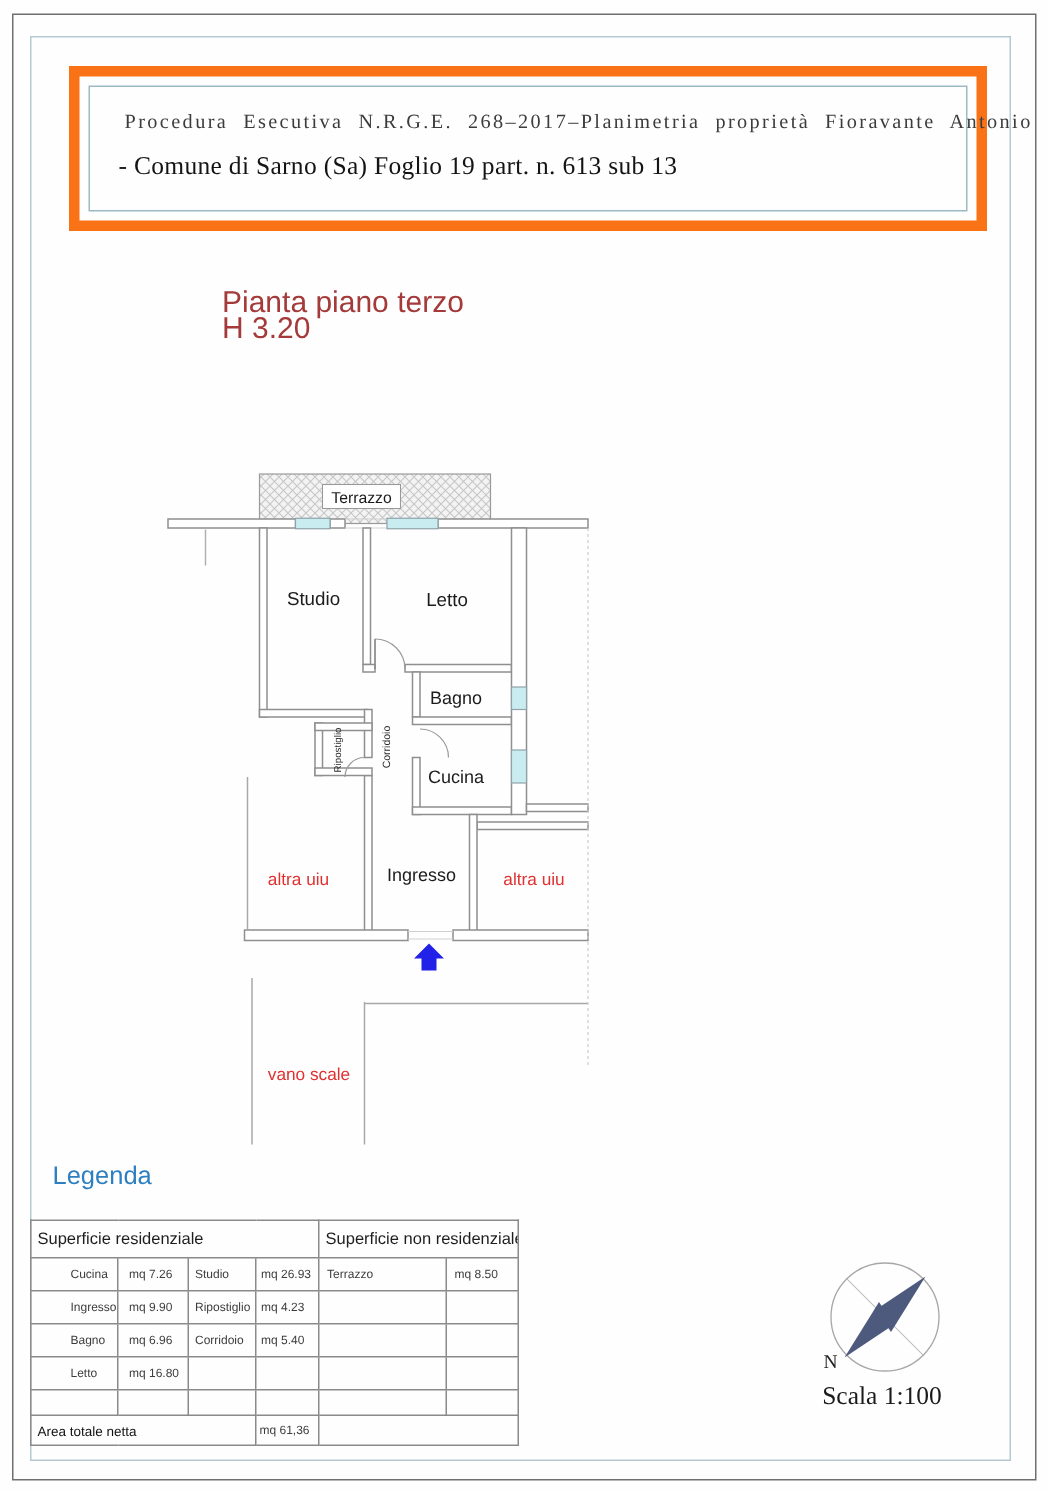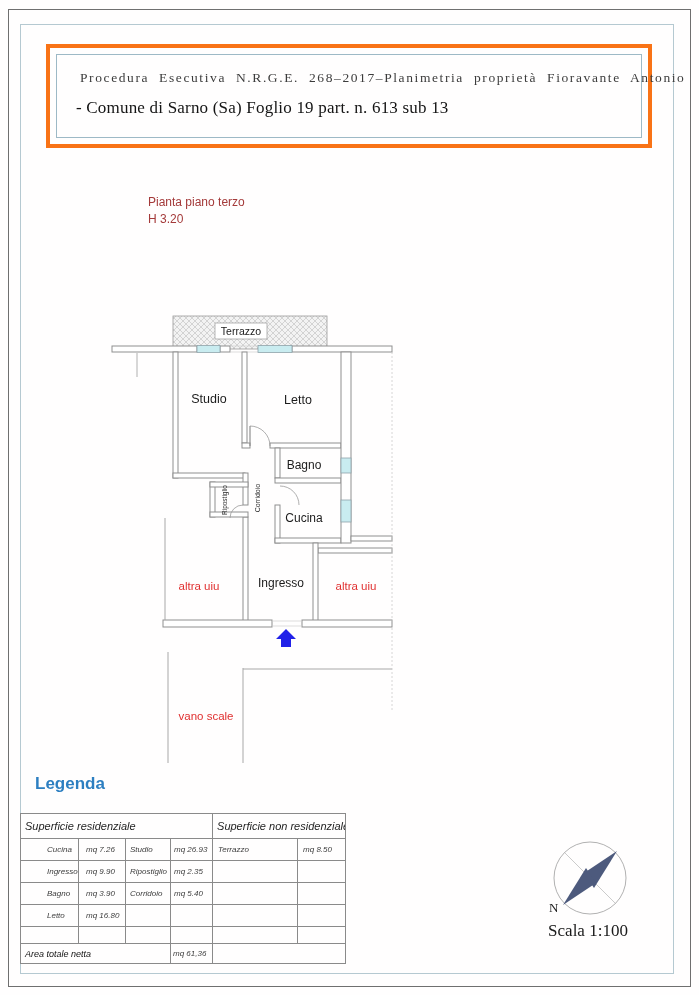--- a/index.html
+++ b/index.html
@@ -3,39 +3,39 @@
 <meta charset="utf-8">
 <style>
   html,body{margin:0;padding:0;background:#fff;}
   .page{position:relative;width:699px;height:995px;background:#fffefe;overflow:hidden;
         font-family:"Liberation Sans",sans-serif;}
   .border-outer{position:absolute;left:8px;top:9px;width:681px;height:976px;
         border:1px solid #6f6f6f;}
   .border-inner{position:absolute;left:20px;top:24px;width:652px;height:948px;
         border:1px solid #b5c9d1;}
   .title-block{position:absolute;left:46px;top:44px;width:598px;height:96px;
-        border:4px solid #f97316;}
+        border:7px solid #f97316;}
   .title-block .inner{position:absolute;left:6px;top:6px;right:6px;bottom:6px;
         border:1px solid #9db9c6;}
   .title-line1{position:absolute;left:30px;top:22px;width:560px;
         font-family:"Liberation Serif",serif;font-size:13.5px;color:#3c3c3c;
         letter-spacing:1.6px;word-spacing:5px;white-space:nowrap;}
   .title-line2{position:absolute;left:26px;top:50px;width:560px;
         font-family:"Liberation Serif",serif;font-size:17px;color:#141414;
         letter-spacing:0.2px;}
   .plan-heading{position:absolute;left:148px;top:194px;color:#a43a3a;
-        font-size:12px;line-height:17px;}
+        font-size:20px;line-height:17px;}
   .legend-heading{position:absolute;left:35px;top:774px;color:#2d7fc1;
-        font-size:17px;font-weight:bold;}
+        font-size:17px;font-weight:normal;}
   .plan-svg{position:absolute;left:100px;top:290px;}
   .compass-svg{position:absolute;left:530px;top:833px;}
   table.legend{position:absolute;left:20px;top:813px;width:325px;
         border-collapse:collapse;table-layout:fixed;}
   table.legend td,table.legend th{border:1px solid #8a8a8a;overflow:hidden;
-        white-space:nowrap;font-weight:normal;font-style:italic;}
+        white-space:nowrap;font-weight:normal;}
   th.hdr{font-size:11px;color:#1e1e1e;text-align:left;padding:5px 3px 5px 4px;height:14px;}
   td.cell{font-size:8px;color:#3d3d3d;height:21px;padding:0 2px;}
   td.c0{padding-left:26px;} td.c1{padding-left:7px;margin-left:27px;} td.c2{padding-left:4px;}
   td.c3{padding-left:3px;} td.c4{padding-left:5px;} td.c5{padding-left:5px;}
   tr.empty-row td{height:16px;}
   td.tot-label{font-size:9px;font-weight:bold;color:#111;padding-left:4px;height:17px;margin-top:13px;}
   td.tot-val{font-size:8px;color:#3d3d3d;padding-left:2px;}
 </style>
 </head>
 <body>
@@ -159,27 +159,27 @@
       <td class="cell c1">mq 7.26</td>
       <td class="cell c2">Studio</td>
       <td class="cell c3">mq 26.93</td>
       <td class="cell c4">Terrazzo</td>
       <td class="cell c5">mq 8.50</td>
     </tr>
     <tr>
       <td class="cell c0">Ingresso</td>
       <td class="cell c1">mq 9.90</td>
       <td class="cell c2">Ripostiglio</td>
-      <td class="cell c3">mq 2.35</td>
+      <td class="cell c3">mq 4.23</td>
       <td class="cell c4"></td>
       <td class="cell c5"></td>
     </tr>
     <tr>
       <td class="cell c0">Bagno</td>
-      <td class="cell c1">mq 3.90</td>
+      <td class="cell c1">mq 6.96</td>
       <td class="cell c2">Corridoio</td>
       <td class="cell c3">mq 5.40</td>
       <td class="cell c4"></td>
       <td class="cell c5"></td>
     </tr>
     <tr>
       <td class="cell c0">Letto</td>
       <td class="cell c1">mq 16.80</td>
       <td class="cell c2"></td>
       <td class="cell c3"></td>

